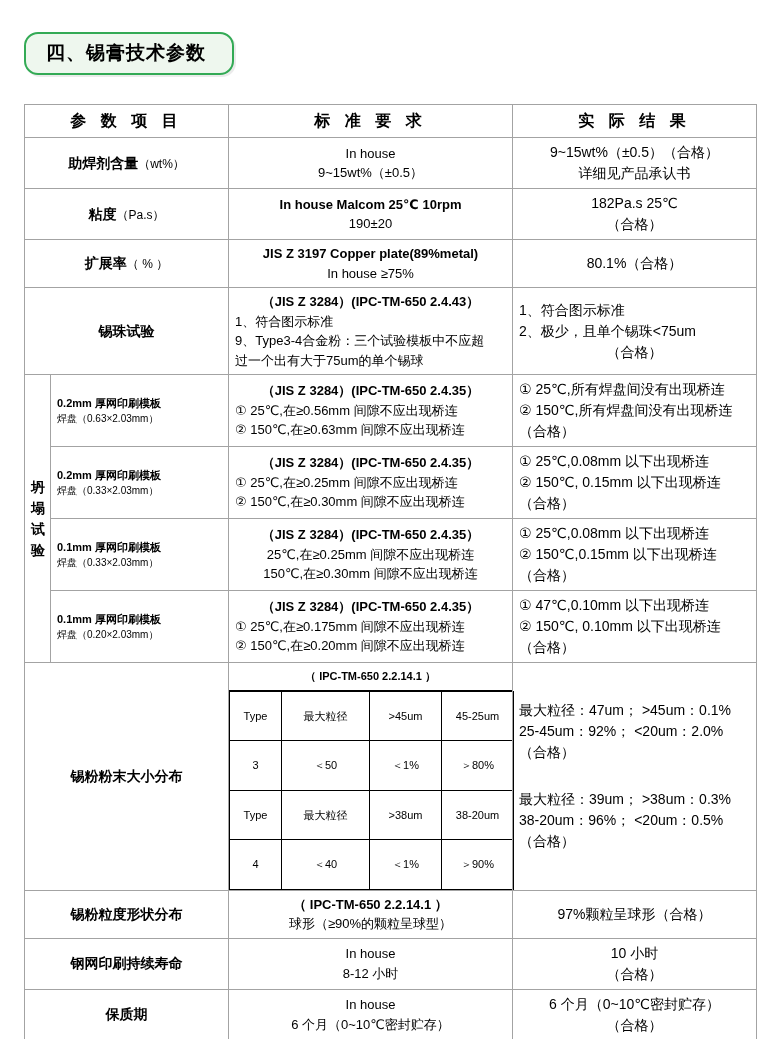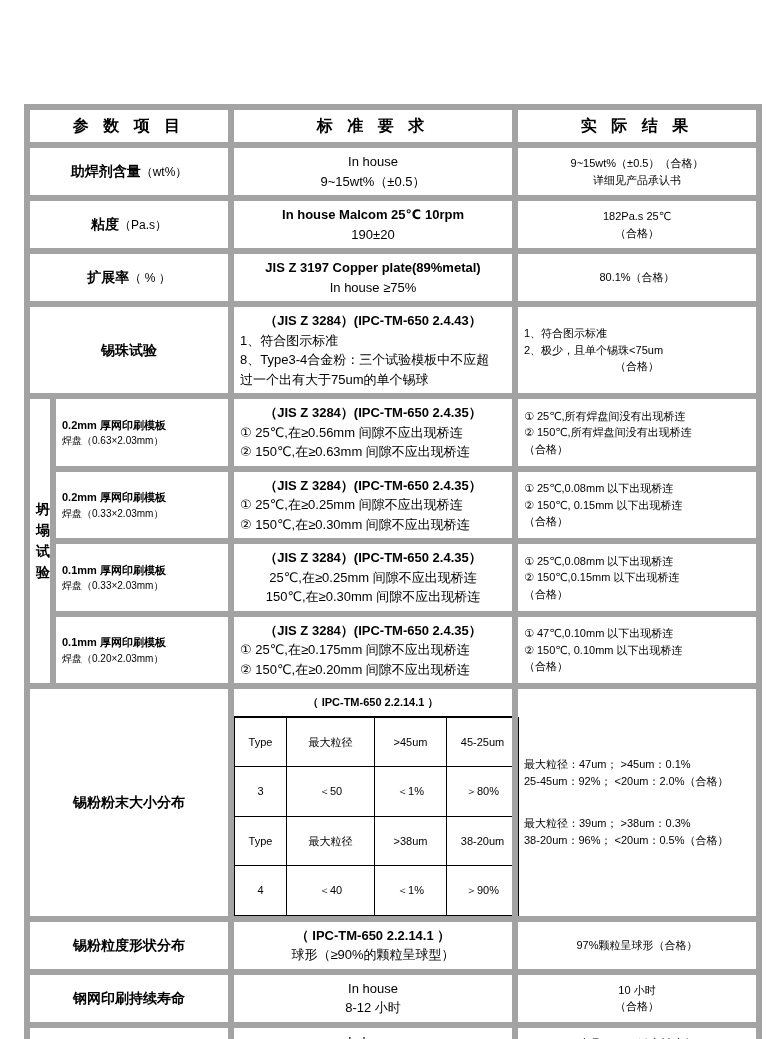--- a/index.html
+++ b/index.html
@@ -45,21 +45,21 @@
   table.main {
     position: absolute;
     left: 24px;
     top: 104px;
     width: 732px;
     border-collapse: collapse;
     table-layout: fixed;
     font-size: 12px;
   }
   table.main td {
-    border: 6px solid #a3a3a3;
+    border: 1px solid #a3a3a3;
     padding: 4px 6px;
     vertical-align: middle;
     line-height: 1.5;
   }
   .hdr td {
     text-align: center;
     font-size: 16px;
     font-weight: bold;
     letter-spacing: 5px;
     padding: 10px 4px;
@@ -92,21 +92,21 @@
   .sublabel {
     font-size: 11px;
     line-height: 1.7;
     padding-left: 8px;
   }
   .sublabel .l1 { font-weight: bold; }
   .sublabel .l2 { font-size: 10px; }
 
   .std-cell { font-size: 13px; line-height: 1.65; }
   .std-cell .hl { font-weight: bold; text-align: center; display:block; }
-  .res-cell { font-size: 11px; line-height: 1.65; }
+  .res-cell { font-size: 14px; line-height: 1.65; }
 
   
   table.inner {
     width: 100%;
     border-collapse: collapse;
     table-layout: fixed;
     font-size: 11px;
     margin: 0;
   }
   table.inner td {
@@ -122,20 +122,23 @@
     font-size: 11px;
     padding: 5px 2px 5px 2px;
     border-bottom: 1px solid #000;
   }
 </style>
 </head>
 <body>
 
 <div class="page">
 
+  <div class="title-wrap">
+    <div class="title-banner">四、锡膏技术参数</div>
+  </div>
 
   <table class="main">
     <colgroup>
       <col style="width:26px">
       <col style="width:178px">
       <col style="width:284px">
       <col style="width:244px">
     </colgroup>
 
     <tbody>
@@ -186,21 +189,21 @@
       </td>
     </tr>
 
     <tr>
       <td colspan="2" class="rowlabel">
         <span>锡珠试验</span>
       </td>
       <td class="std-cell lft">
         <div class="hl">（JIS Z 3284）(IPC-TM-650 2.4.43）</div>
         <div>1、符合图示标准</div>
-        <div>8、Type3-4合金粉：三个试验模板中不应超</div>
+        <div>9、Type3-4合金粉：三个试验模板中不应超</div>
         <div>过一个出有大于75um的单个锡球</div>
       </td>
       <td class="res-cell lft">
         <div>1、符合图示标准</div>
         <div>2、极少，且单个锡珠&lt;75um</div>
         <div class="ctr">（合格）</div>
       </td>
     </tr>
 
     <tr>

